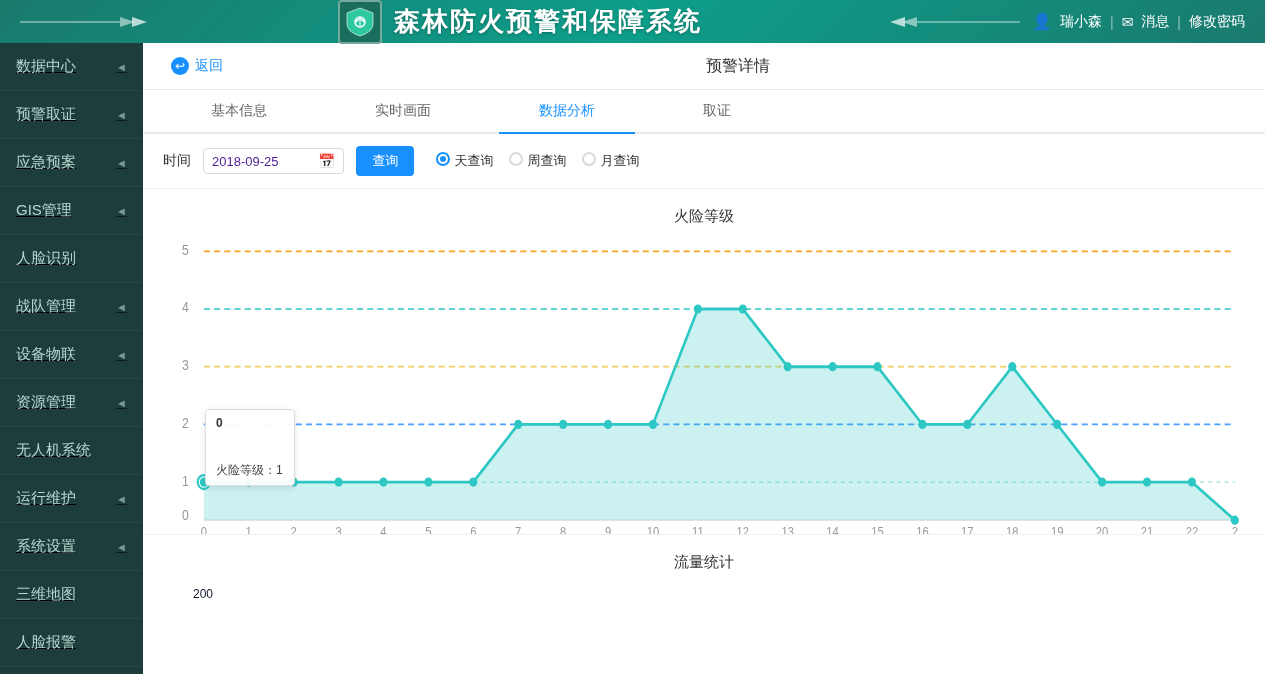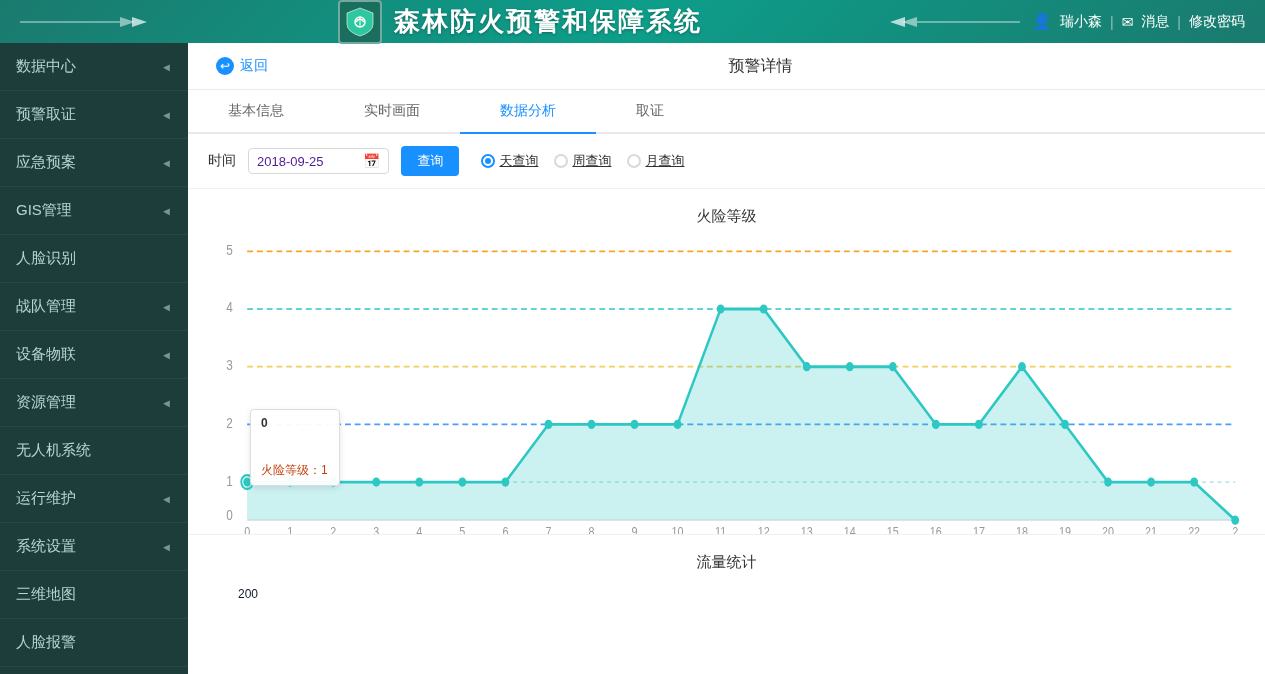--- a/index.html
+++ b/index.html
@@ -45,26 +45,27 @@
       gap: 8px;
     }
     .header-right span { cursor: pointer; }
     .header-right .sep { opacity: 0.5; }
 
     
     .layout { display: flex; flex: 1; overflow: hidden; }
 
     
     .sidebar {
-      width: 188px;
+      width: 143px;
       background: #1d3d3a;
       display: flex;
       flex-direction: column;
       overflow-y: auto;
       flex-shrink: 0;
+      text-decoration: underline;
     }
     .sidebar-item {
       display: flex;
       align-items: center;
       justify-content: space-between;
       padding: 14px 16px;
       color: #b8d4d0;
       font-size: 15px;
       cursor: pointer;
       border-bottom: 1px solid rgba(255,255,255,0.05);
@@ -135,20 +136,21 @@
       background: #fff;
     }
     .tab {
       padding: 12px 40px;
       font-size: 14px;
       color: #666;
       cursor: pointer;
       border-bottom: 2px solid transparent;
       margin-bottom: -2px;
       transition: color 0.2s;
+      margin-left: 28px;
     }
     .tab.active {
       color: #1890ff;
       border-bottom-color: #1890ff;
       font-weight: 500;
     }
 
     
     .query-bar {
       display: flex;
@@ -179,21 +181,21 @@
     .query-btn {
       background: #1890ff;
       color: #fff;
       border: none;
       border-radius: 4px;
       padding: 6px 16px;
       font-size: 13px;
       cursor: pointer;
     }
     .radio-group { display: flex; align-items: center; gap: 16px; margin-left: 10px; }
-    .radio-item { display: flex; align-items: center; gap: 4px; font-size: 13px; color: #333; cursor: pointer; text-decoration: underline; }
+    .radio-item { display: flex; align-items: flex-start; gap: 4px; font-size: 13px; color: #333; cursor: pointer; }
     .radio-circle {
       width: 14px; height: 14px;
       border-radius: 50%;
       border: 2px solid #d9d9d9;
       background: #fff;
       display: flex; align-items: center; justify-content: center;
     }
     .radio-circle.checked { border-color: #1890ff; }
     .radio-circle.checked::after {
       content: '';
@@ -240,21 +242,21 @@
       padding: 6px 10px;
       font-size: 12px;
       color: #333;
       left: 42px;
       top: 175px;
       pointer-events: none;
       box-shadow: 0 2px 6px rgba(0,0,0,0.1);
       min-width: 90px;
     }
     .tooltip-box .t-header { font-weight: bold; margin-bottom: 3px; }
-    .tooltip-box .t-value { color: #c2410c; margin-top: 32px; }
+    .tooltip-box .t-value { color: #404040; margin-top: 32px; }
 
     
     .flow-section {
       padding: 10px 20px 0;
       border-top: 1px solid #f0f0f0;
     }
   </style>
 </head>
 <body>
 

